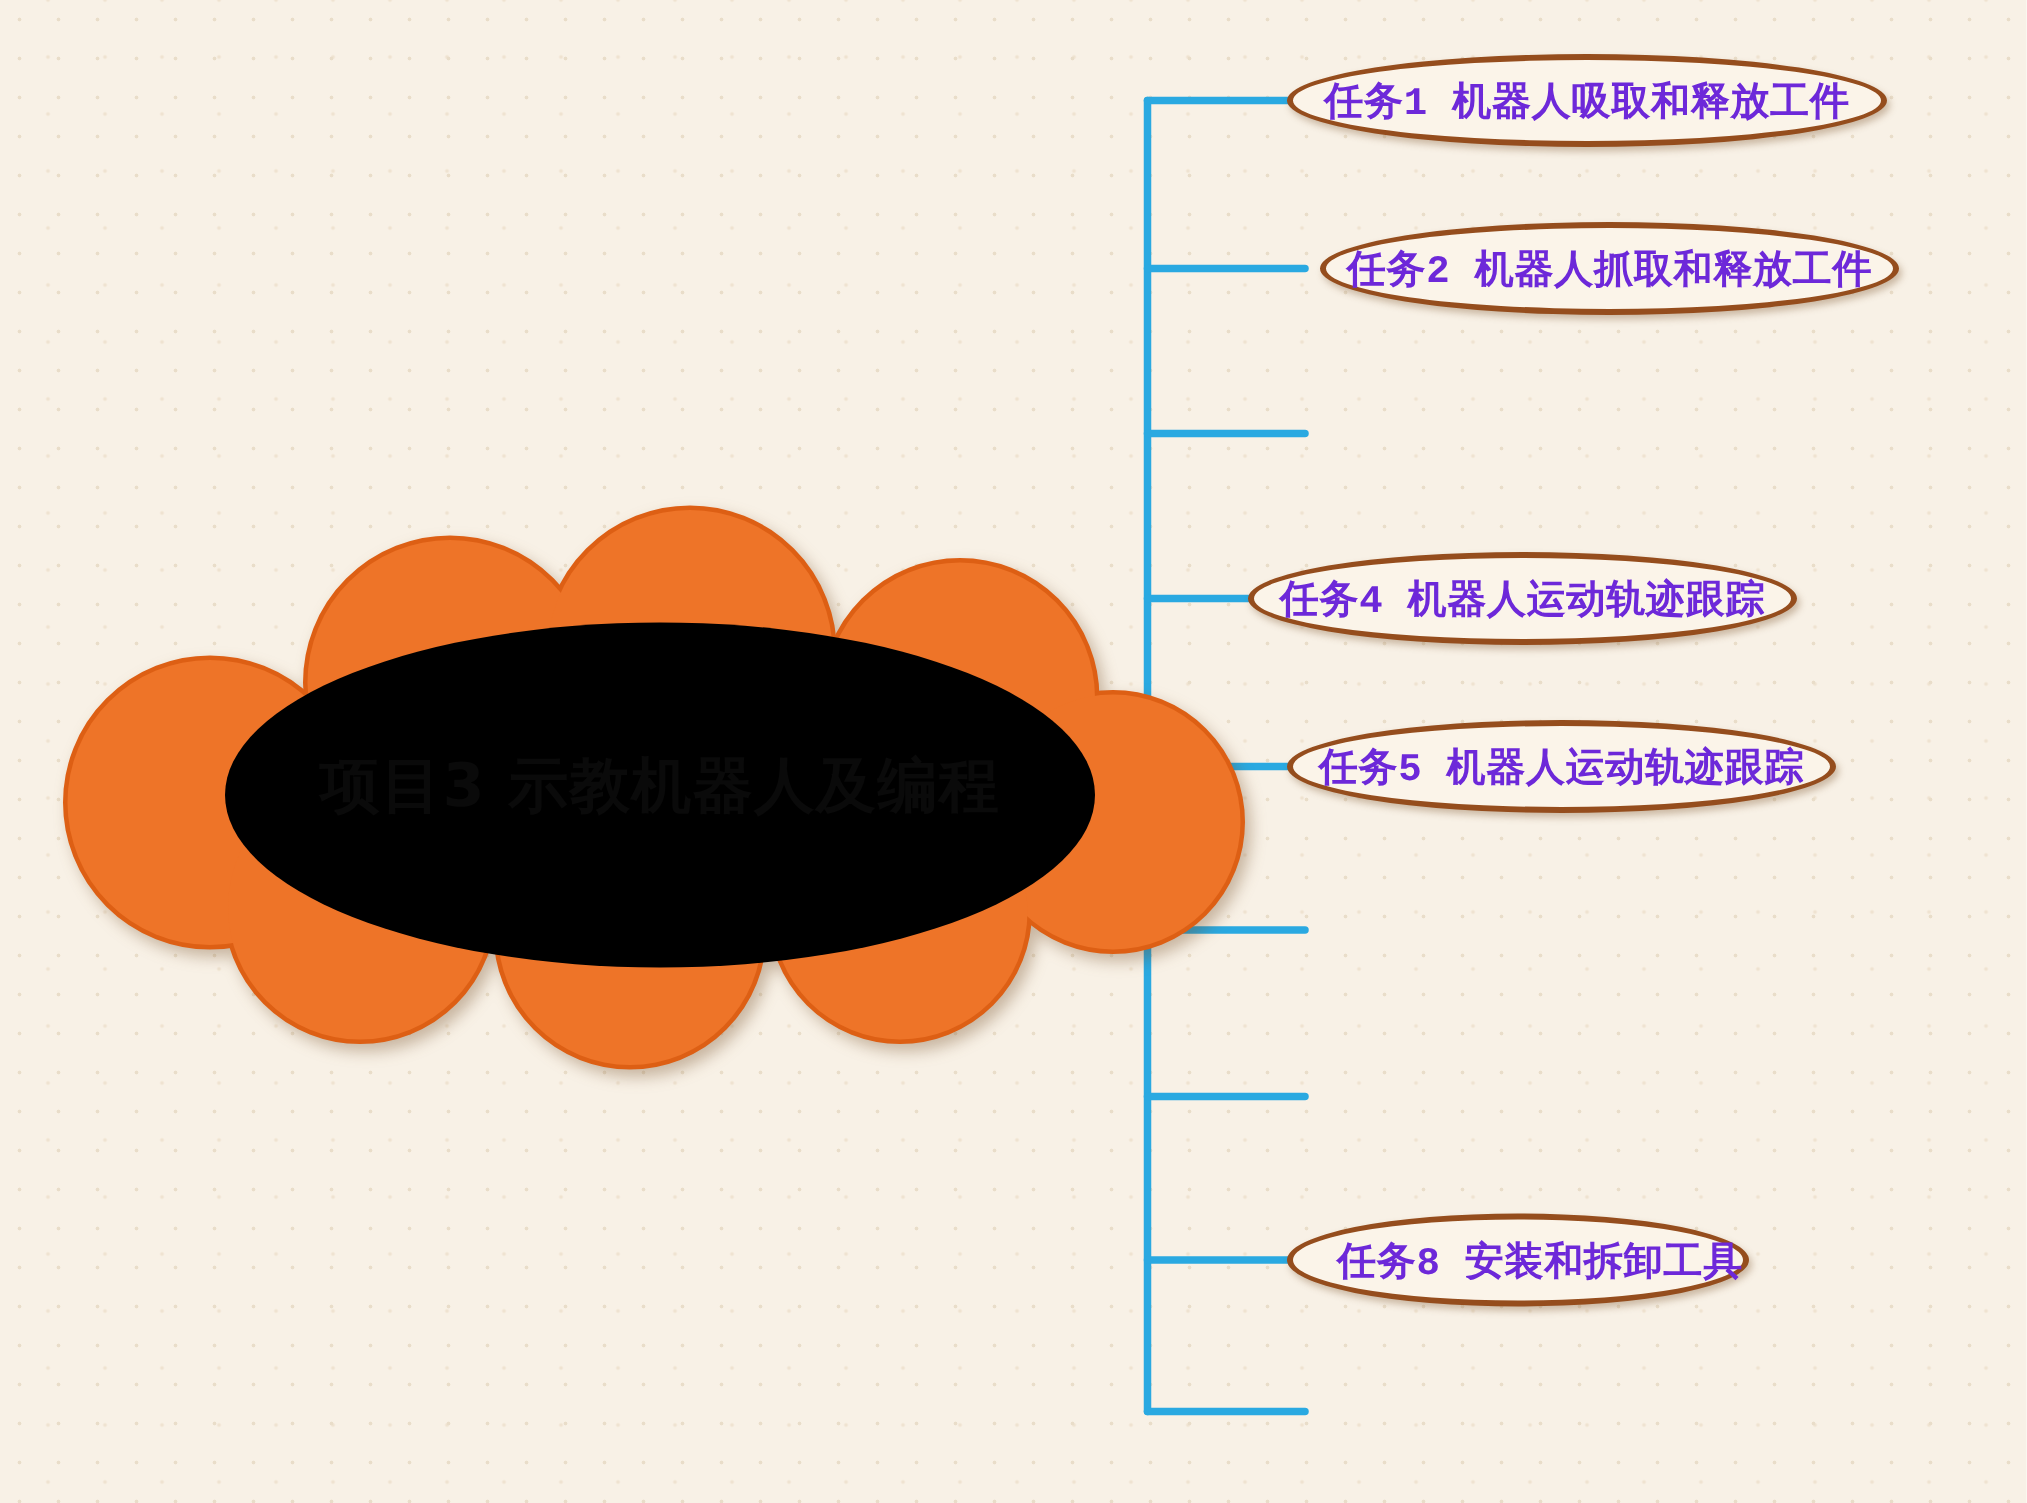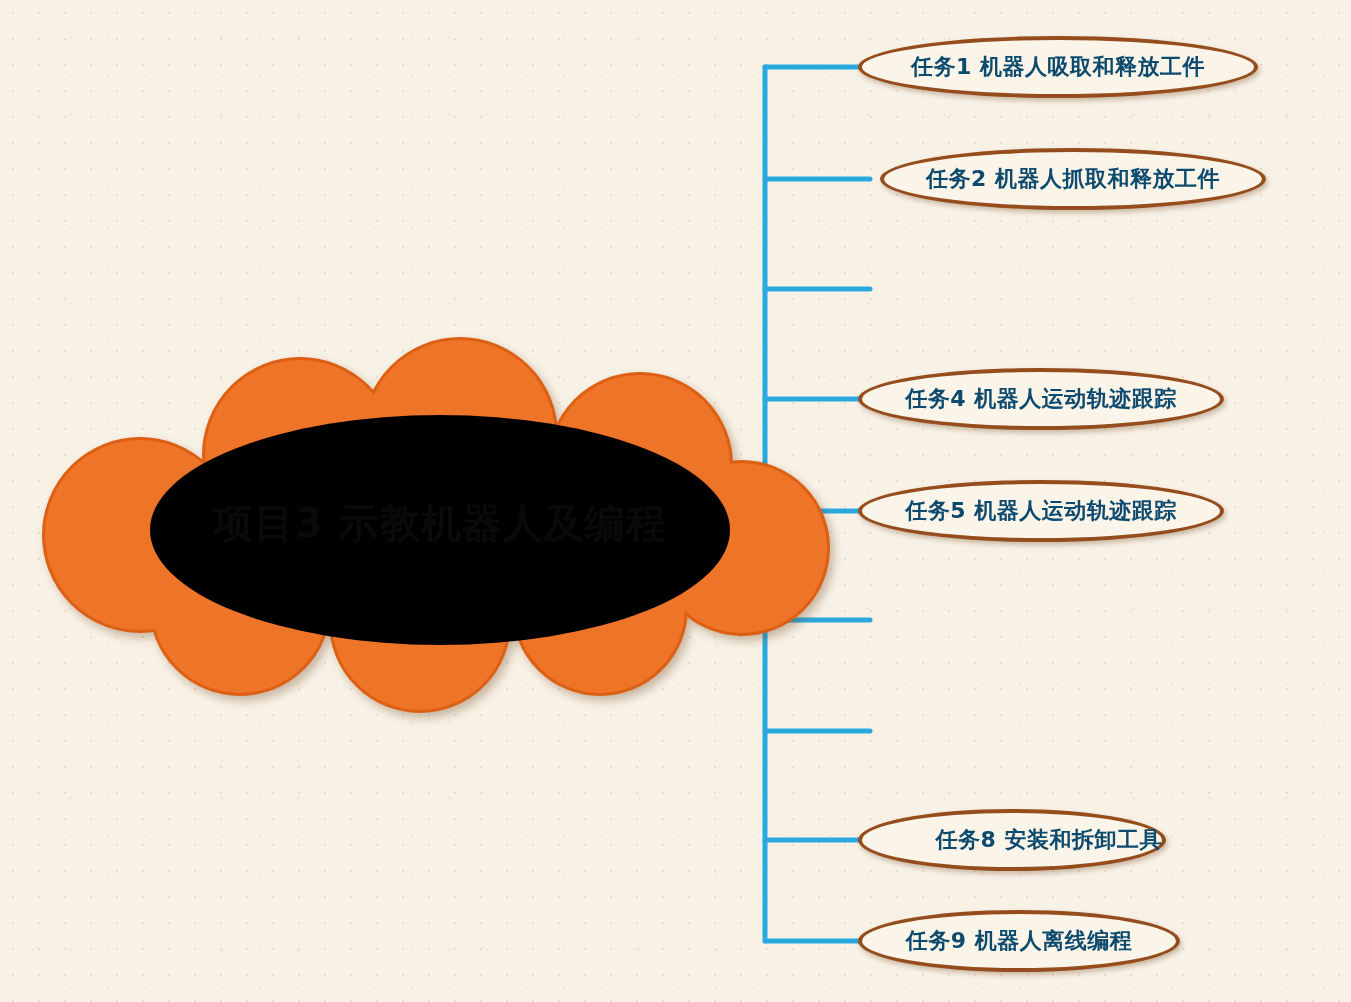--- a/index.html
+++ b/index.html
@@ -55,29 +55,30 @@
     border-radius: 50%;
     background: #fbf4e9;
     box-shadow: 2px 3px 5px rgba(120, 80, 40, 0.35);
     display: flex;
     align-items: center;
     justify-content: center;
     white-space: nowrap;
     cursor: default;
   }
   .task-node span {
-    font-size: 22px;
+    font-size: 26px;
     font-weight: bold;
-    color: #0c4a6e;
+    color: #6d28d9;
     letter-spacing: 0.5px;
+    font-family: Liberation Mono, monospace;
   }
   .n1 { left: 858px; top: 36px;  width: 400px; }
   .n2 { left: 880px; top: 148px; width: 386px; }
   .n3 { left: 855px; top: 258px; width: 487px; }
-  .n4 { left: 858px; top: 368px; width: 366px; }
+  .n4 { left: 832px; top: 368px; width: 366px; }
   .n5 { left: 858px; top: 480px; width: 366px; }
   .n6 { left: 858px; top: 589px; width: 398px; }
   .n7 { left: 858px; top: 700px; width: 322px; }
   .n8 { left: 858px; top: 809px; width: 308px; justify-content: flex-end; }
   .n9 { left: 858px; top: 910px; width: 322px; }
 </style>
 </head>
 <body>
 
 <div class="canvas">
@@ -132,17 +133,14 @@
   </div>
   <div class="task-node n4">
     <span>任务4 机器人运动轨迹跟踪</span>
   </div>
   <div class="task-node n5">
     <span>任务5 机器人运动轨迹跟踪</span>
   </div>
   <div class="task-node n8">
     <span>任务8 安装和拆卸工具</span>
   </div>
-  <div class="task-node n9">
-    <span>任务9 机器人离线编程</span>
-  </div>
 
 </div>
 
 </body></html>

